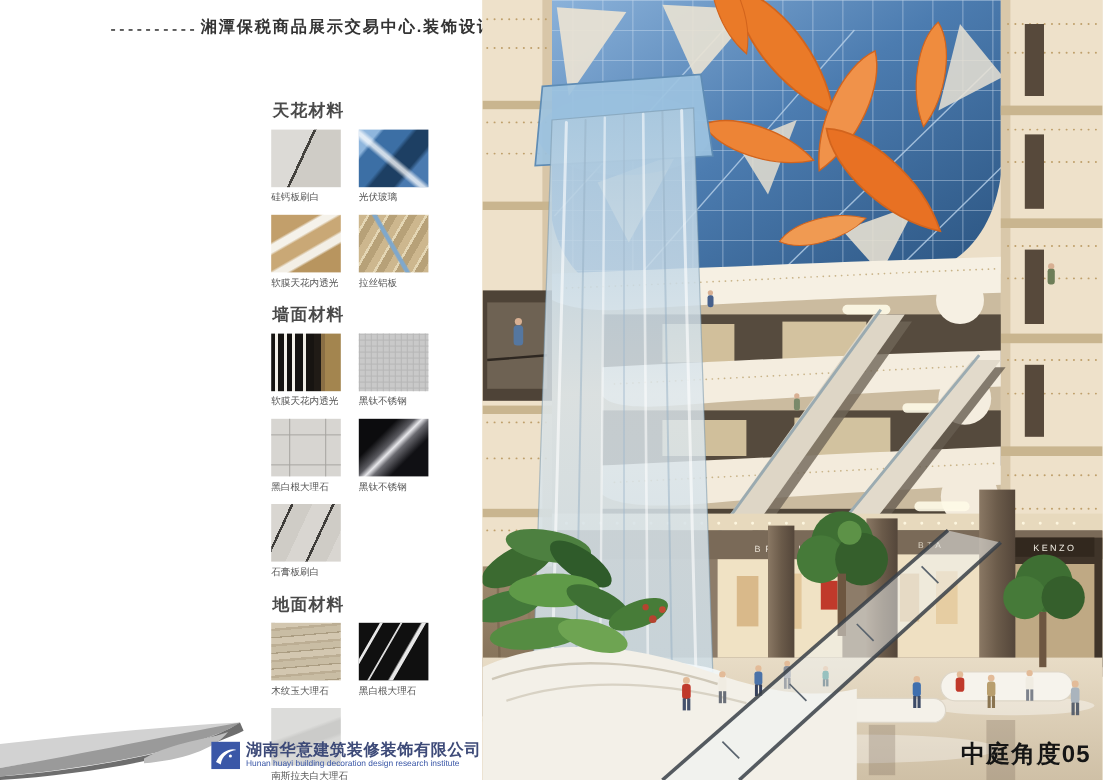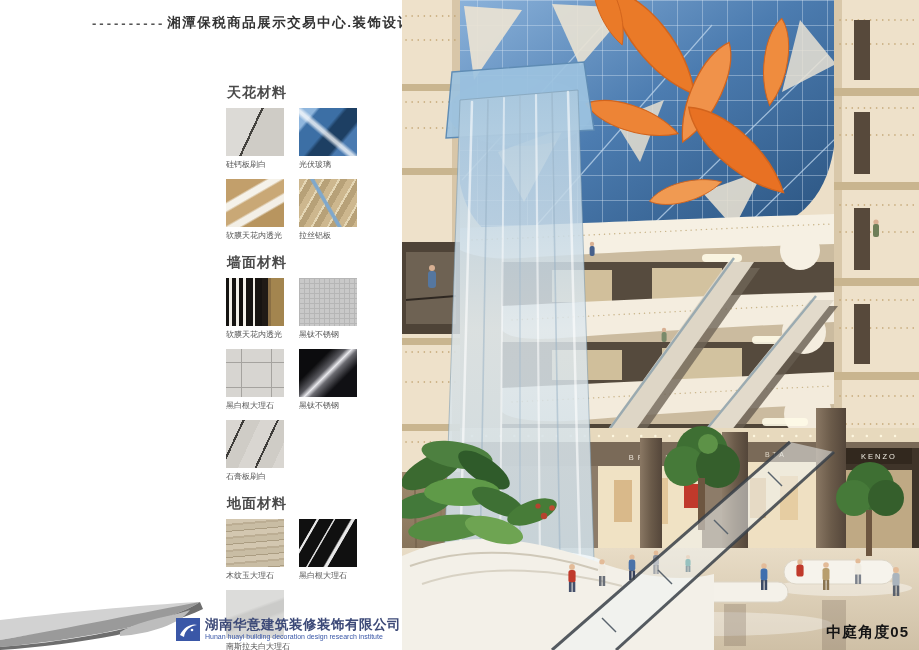--- a/index.html
+++ b/index.html
@@ -40,21 +40,21 @@
   
   .footer-swoosh{position:absolute;left:0;top:598px;width:205px;height:52px;}
   .company{position:absolute;left:176px;top:618px;display:flex;align-items:flex-start;}
   .logo{width:24px;height:23px;margin-right:5px;flex:0 0 auto;}
   .company-cn{font-size:13.5px;font-weight:bold;color:#3d4a78;letter-spacing:0.5px;line-height:14px;}
   .company-en{font-size:7px;color:#3a57a7;margin-top:1px;}
 
   
   .render{position:absolute;left:402px;top:0;width:517px;height:650px;background:#e9dcc6;overflow:hidden;}
   .render svg{display:block;}
-  .caption{position:absolute;right:10px;bottom:8px;font-size:15px;font-weight:600;color:#151515;letter-spacing:1px;}
+  .caption{position:absolute;right:10px;bottom:8px;font-size:20px;font-weight:600;color:#151515;letter-spacing:1px;}
 </style>
 </head>
 <body>
 
 <div class="page">
 
   <div class="title-row">
     <span class="title-dashes">----------</span>
     <span class="board-title">湘潭保税商品展示交易中心.装饰设计</span>
   </div>

